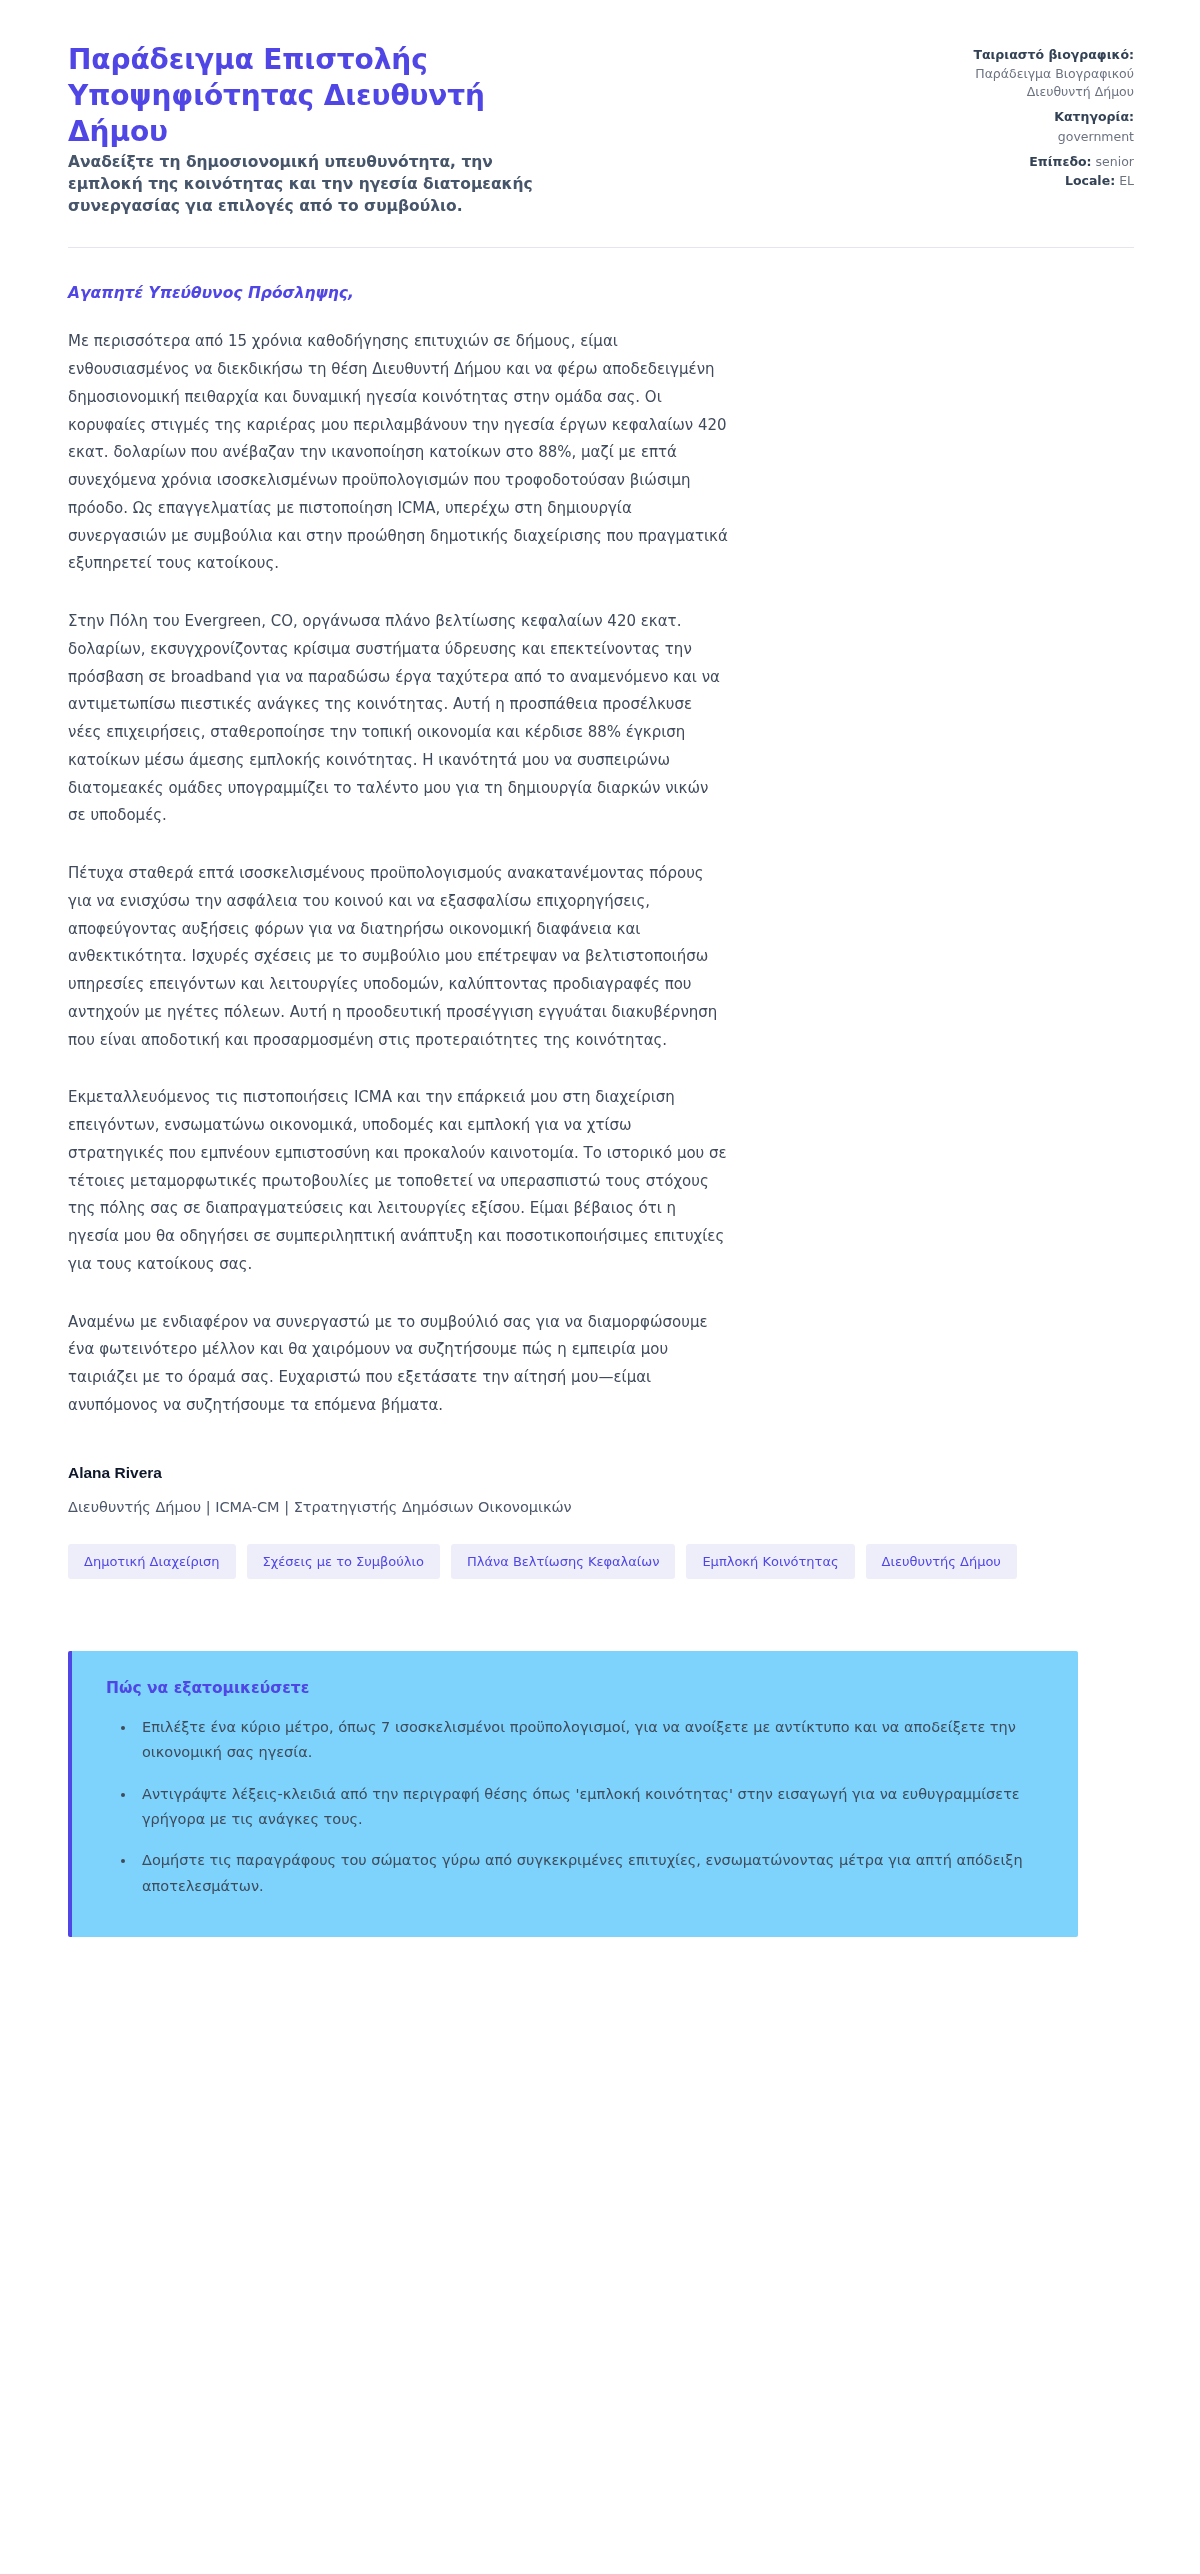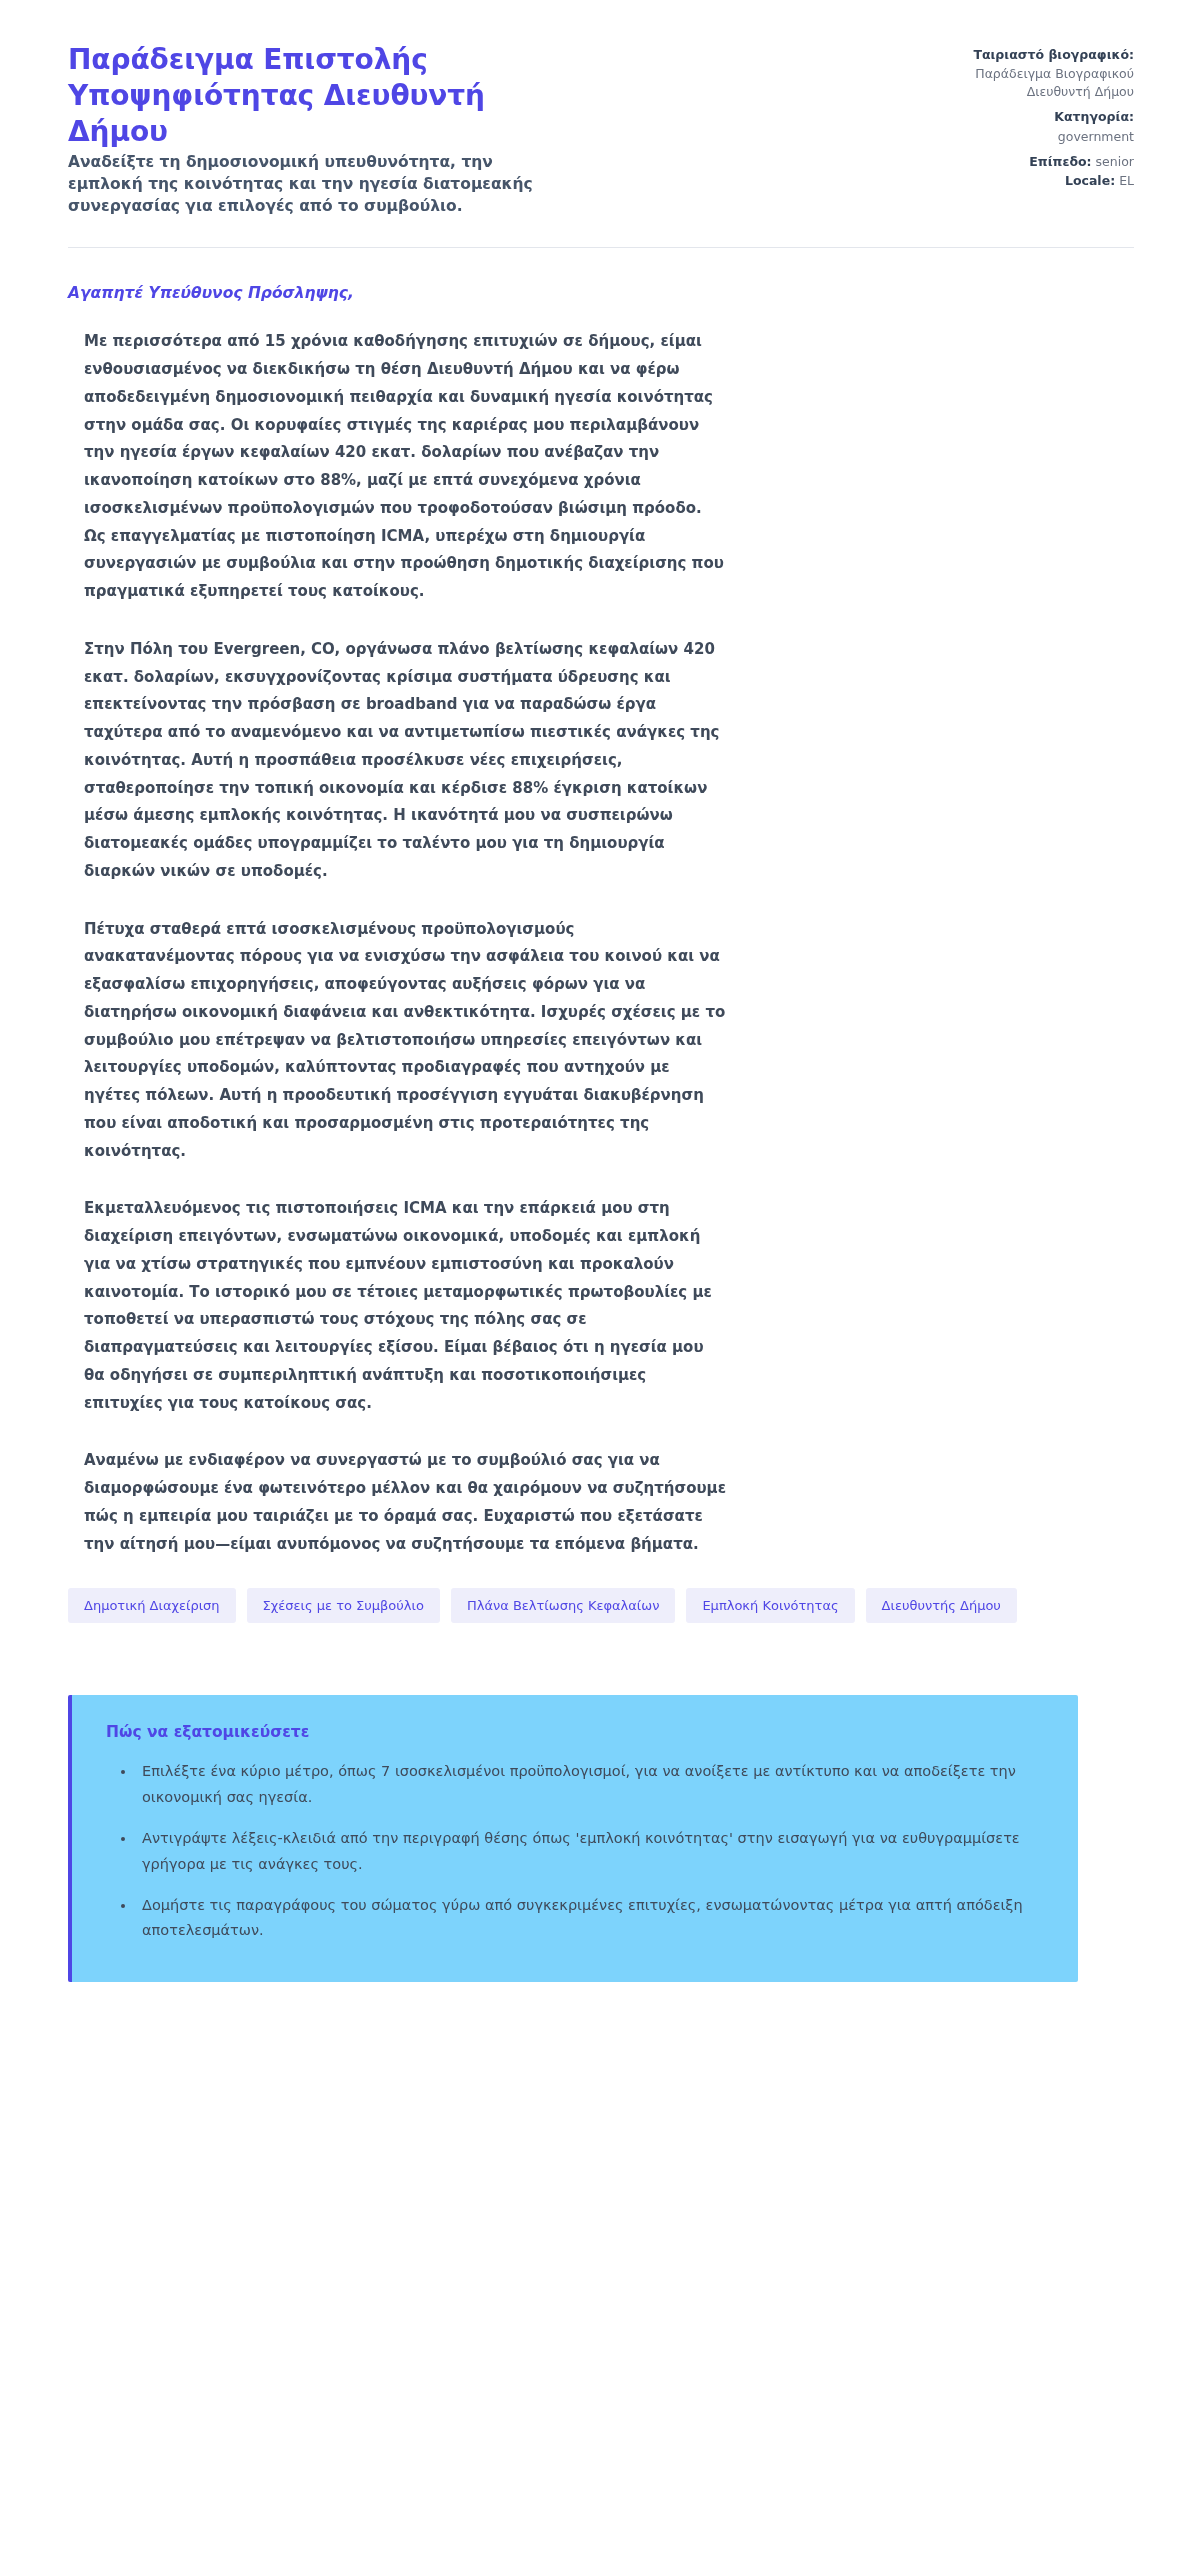--- a/index.html
+++ b/index.html
@@ -75,25 +75,24 @@
     max-width: 660px;
   }
   .salutation {
     margin: 0 0 26px 0;
     font-size: 15.5px;
     font-weight: 700;
     color: #4f46e5;
     font-style: italic;
   }
   .letter p.para {
-    margin: 0 0 30px 16px;
+    margin: 0 0 30px 0;
     font-size: 15px;
     line-height: 1.85;
     color: #3f4a5a;
-    font-weight: bold;
   }
 
   .signature {
     margin-top: 44px;
   }
   .sig-name {
     margin: 0 0 14px 0;
     font-size: 15.5px;
     font-weight: 700;
     color: #0f172a;
@@ -196,20 +195,24 @@
   <div class="letter">
 
     <p class="salutation">Αγαπητέ Υπεύθυνος Πρόσληψης,</p>
 
     <p class="para">Με περισσότερα από 15 χρόνια καθοδήγησης επιτυχιών σε δήμους, είμαι ενθουσιασμένος να διεκδικήσω τη θέση Διευθυντή Δήμου και να φέρω αποδεδειγμένη δημοσιονομική πειθαρχία και δυναμική ηγεσία κοινότητας στην ομάδα σας. Οι κορυφαίες στιγμές της καριέρας μου περιλαμβάνουν την ηγεσία έργων κεφαλαίων 420 εκατ. δολαρίων που ανέβαζαν την ικανοποίηση κατοίκων στο 88%, μαζί με επτά συνεχόμενα χρόνια ισοσκελισμένων προϋπολογισμών που τροφοδοτούσαν βιώσιμη πρόοδο. Ως επαγγελματίας με πιστοποίηση ICMA, υπερέχω στη δημιουργία συνεργασιών με συμβούλια και στην προώθηση δημοτικής διαχείρισης που πραγματικά εξυπηρετεί τους κατοίκους.</p>
     <p class="para">Στην Πόλη του Evergreen, CO, οργάνωσα πλάνο βελτίωσης κεφαλαίων 420 εκατ. δολαρίων, εκσυγχρονίζοντας κρίσιμα συστήματα ύδρευσης και επεκτείνοντας την πρόσβαση σε broadband για να παραδώσω έργα ταχύτερα από το αναμενόμενο και να αντιμετωπίσω πιεστικές ανάγκες της κοινότητας. Αυτή η προσπάθεια προσέλκυσε νέες επιχειρήσεις, σταθεροποίησε την τοπική οικονομία και κέρδισε 88% έγκριση κατοίκων μέσω άμεσης εμπλοκής κοινότητας. Η ικανότητά μου να συσπειρώνω διατομεακές ομάδες υπογραμμίζει το ταλέντο μου για τη δημιουργία διαρκών νικών σε υποδομές.</p>
     <p class="para">Πέτυχα σταθερά επτά ισοσκελισμένους προϋπολογισμούς ανακατανέμοντας πόρους για να ενισχύσω την ασφάλεια του κοινού και να εξασφαλίσω επιχορηγήσεις, αποφεύγοντας αυξήσεις φόρων για να διατηρήσω οικονομική διαφάνεια και ανθεκτικότητα. Ισχυρές σχέσεις με το συμβούλιο μου επέτρεψαν να βελτιστοποιήσω υπηρεσίες επειγόντων και λειτουργίες υποδομών, καλύπτοντας προδιαγραφές που αντηχούν με ηγέτες πόλεων. Αυτή η προοδευτική προσέγγιση εγγυάται διακυβέρνηση που είναι αποδοτική και προσαρμοσμένη στις προτεραιότητες της κοινότητας.</p>
     <p class="para">Εκμεταλλευόμενος τις πιστοποιήσεις ICMA και την επάρκειά μου στη διαχείριση επειγόντων, ενσωματώνω οικονομικά, υποδομές και εμπλοκή για να χτίσω στρατηγικές που εμπνέουν εμπιστοσύνη και προκαλούν καινοτομία. Το ιστορικό μου σε τέτοιες μεταμορφωτικές πρωτοβουλίες με τοποθετεί να υπερασπιστώ τους στόχους της πόλης σας σε διαπραγματεύσεις και λειτουργίες εξίσου. Είμαι βέβαιος ότι η ηγεσία μου θα οδηγήσει σε συμπεριληπτική ανάπτυξη και ποσοτικοποιήσιμες επιτυχίες για τους κατοίκους σας.</p>
     <p class="para">Αναμένω με ενδιαφέρον να συνεργαστώ με το συμβούλιό σας για να διαμορφώσουμε ένα φωτεινότερο μέλλον και θα χαιρόμουν να συζητήσουμε πώς η εμπειρία μου ταιριάζει με το όραμά σας. Ευχαριστώ που εξετάσατε την αίτησή μου—είμαι ανυπόμονος να συζητήσουμε τα επόμενα βήματα.</p>
 
+    <div class="signature">
+      <p class="sig-name">Alana Rivera</p>
+      <p class="sig-role">Διευθυντής Δήμου | ICMA-CM | Στρατηγιστής Δημόσιων Οικονομικών</p>
+    </div>
   </div>
 
   <div class="tags">
     <span class="tag">Δημοτική Διαχείριση</span>
     <span class="tag">Σχέσεις με το Συμβούλιο</span>
     <span class="tag">Πλάνα Βελτίωσης Κεφαλαίων</span>
     <span class="tag">Εμπλοκή Κοινότητας</span>
     <span class="tag">Διευθυντής Δήμου</span>
   </div>
 

